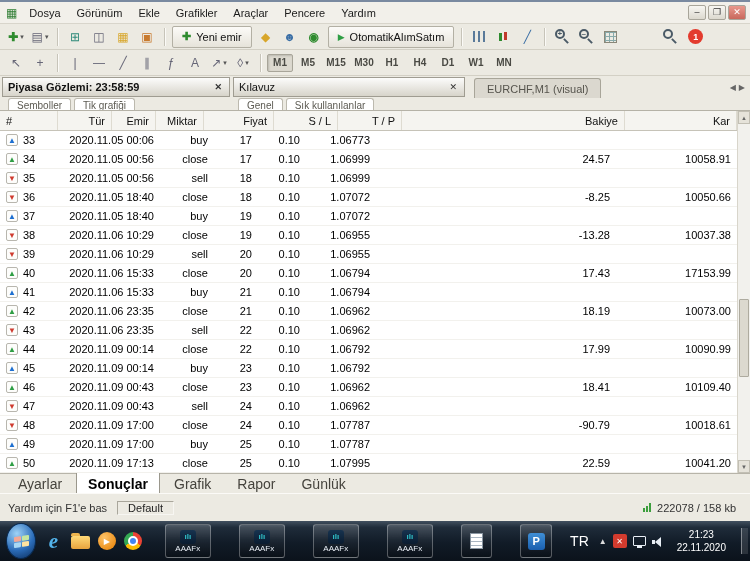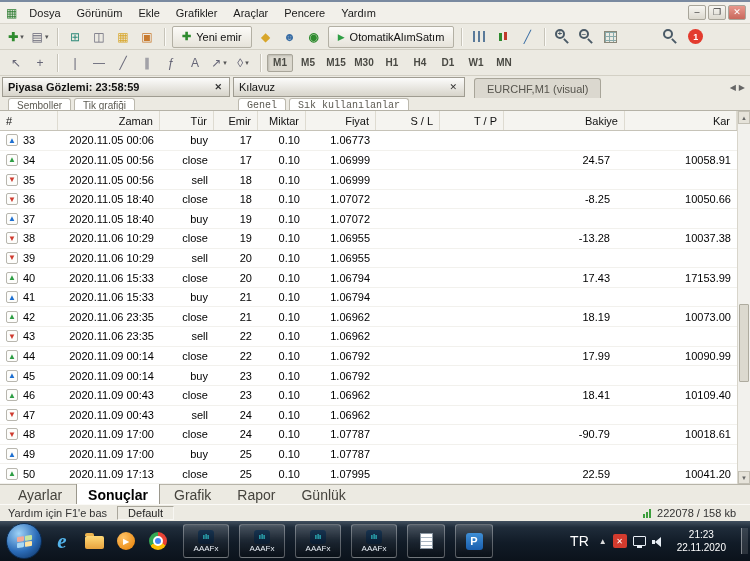--- a/index.html
+++ b/index.html
@@ -51,21 +51,21 @@
   .cap-title { flex:1; white-space:nowrap; overflow:hidden; }
   .cap-close { font-size:9px; color:#333; padding:0 2px; }
   .charttabs { flex:1; display:flex; align-items:flex-end; padding-left:8px; }
   .ctab { height:20px; display:inline-flex; align-items:center; padding:0 12px; font-size:11px; color:#56544d; background:#dbd8cf; border:1px solid #a8a599; border-bottom:none; border-radius:3px 3px 0 0; margin-right:2px; }
   .ctab.on { background:#fff; color:#000; position:relative; top:1px; }
   .tabarrows { display:flex; align-items:center; gap:3px; padding:0 5px; color:#666; font-size:8px; }
 
   .subtabrow { height:12px; overflow:hidden; display:flex; background:#eceae2; font-size:10px; color:#5c5a52; flex:0 0 auto; }
   .subtabs { display:flex; gap:3px; padding-left:8px; }
   .subtabs.mw { width:230px; }
-  .subtabs.nv { width:234px;font-family:Liberation Mono, monospace; }
+  .subtabs.nv { width:234px; }
   .stab { padding:1px 8px; border:1px solid #bcb9ae; border-bottom:none; background:#ffffff; border-radius:3px 3px 0 0; white-space:nowrap; }
 
   
   .tablewrap { flex:1; display:flex; flex-direction:column; position:relative; background:#fff; border-top:1px solid #b5b2a7; min-height:0; }
   .thead { height:20px; display:flex; align-items:center; background:#f5f4f0; border-bottom:1px solid #c6c3b8; margin-right:13px; flex:0 0 auto; }
   .thead .cell { border-right:1px solid #dedbd1; height:100%; display:flex; align-items:center; color:#111; }
   .tbody { flex:1; display:flex; flex-direction:column; margin-right:13px; min-height:0; }
   .trow { flex:1; display:flex; align-items:center; border-bottom:1px solid #f2f1ed; background:#fff; }
   .cell { padding:0 6px; font-size:11px; white-space:nowrap; overflow:hidden; color:#000; }
   .c0 { width:58px; display:flex !important; align-items:center; gap:5px; justify-content:flex-start !important; text-align:left; }
@@ -81,21 +81,21 @@
   .vscroll { position:absolute; top:0; right:0; bottom:0; width:13px; background:#f2f1ed; border-left:1px solid #d8d5cb; display:flex; flex-direction:column; }
   .sarrow { height:13px; display:flex; align-items:center; justify-content:center; font-size:6px; color:#666; background:#e6e3da; border:1px solid #c2bfb4; }
   .sarrow.down { margin-top:auto; }
   .strack { flex:1; position:relative; }
   .sthumb { position:absolute; left:1px; right:1px; top:52%; height:78px; background:#dcd9cf; border:1px solid #aeab9f; border-radius:1px; }
 
   
   .btabs { height:20px; background:#eceae2; border-top:1px solid #b7b4a9; display:flex; align-items:center; padding-left:6px; gap:2px; flex:0 0 auto; }
   .btab { padding:10px 11px; font-size:14px; color:#45433d; border:1px solid transparent; border-radius:0 0 3px 3px; }
   .btab.on { background:#fff; border-color:#9a978c; border-top-color:#fff; font-weight:bold; color:#000; }
-  .statusbar { height:17px; background:#eceae2; border-top:1px solid #fbfaf7; display:flex; align-items:center; font-size:11px; color:#333; padding:0 14px 0 8px; flex:0 0 auto; }
+  .statusbar { height:28px; background:#eceae2; border-top:1px solid #fbfaf7; display:flex; align-items:center; font-size:11px; color:#333; padding:0 14px 0 8px; flex:0 0 auto; }
   .sbox { border:1px solid; border-color:#a9a69b #f7f6f2 #f7f6f2 #a9a69b; padding:0 10px; margin-left:10px; color:#222; }
   .statusright { margin-left:auto; display:flex; align-items:center; gap:6px; }
   .bars { display:inline-flex; align-items:flex-end; gap:1px; }
   .bars i { width:2px; background:#3c9e3c; display:block; }
   .b1{height:4px;} .b2{height:6px;} .b3{height:9px;}
 
   
   .taskbar { height:40px; background:linear-gradient(180deg,#41505f 0%,#1f2c3a 16%,#111b27 55%,#0b121b 100%); display:flex; align-items:center; padding:0 2px; flex:0 0 auto; }
   .orb { width:36px; height:36px; border-radius:50%; background:radial-gradient(circle at 35% 28%,#9fd3f7,#2b6cb8 55%,#123a6e 90%); border:1px solid #0a2b52; display:flex; align-items:center; justify-content:center; margin:0 4px; }
   .flag { display:grid; grid-template-columns:7px 7px; grid-template-rows:5px 5px; gap:1px; transform:skewY(-8deg); }
@@ -103,21 +103,21 @@
   .flag i:nth-child(1){background:#f3a896;} .flag i:nth-child(2){background:#c6e6a0;}
   .flag i:nth-child(3){background:#a8d8f5;} .flag i:nth-child(4){background:#ffe3a0;}
   .qicon { width:30px; height:34px; display:flex; align-items:center; justify-content:center; border-radius:3px; margin:0 1px; }
   .ie-e { font-family:"Liberation Serif", serif; font-style:italic; font-weight:bold; font-size:21px; color:#53b3ea; line-height:1; }
   .foldershape { width:19px; height:13px; background:linear-gradient(#ffd978,#e8a33d); border-radius:2px; position:relative; margin-top:3px; }
   .foldershape::before { content:''; position:absolute; top:-3px; left:0; width:9px; height:3px; background:#edb44f; border-radius:2px 2px 0 0; }
   .mediadot { width:18px; height:18px; border-radius:50%; background:radial-gradient(circle at 35% 30%,#ffc266,#e67e00); display:flex; align-items:center; justify-content:center; color:#fff; font-size:8px; }
   .chromeball { width:18px; height:18px; border-radius:50%; background:conic-gradient(#ea4335 0 33%,#fbbc05 0 66%,#34a853 0 100%); position:relative; }
   .chromeball::after { content:''; position:absolute; inset:4px; background:#4285f4; border:2px solid #fff; border-radius:50%; }
   .taskapps { display:flex; margin-left:4px; }
-  .taskapp { width:46px; height:34px; margin:0 5px; border:1px solid rgba(255,255,255,.3); border-radius:3px; background:linear-gradient(rgba(255,255,255,.18),rgba(255,255,255,.05) 45%,rgba(0,0,0,.18)); display:flex; flex-direction:column; align-items:center; justify-content:center; gap:1px; }
+  .taskapp { width:46px; height:34px; margin:0 14px; border:1px solid rgba(255,255,255,.3); border-radius:3px; background:linear-gradient(rgba(255,255,255,.18),rgba(255,255,255,.05) 45%,rgba(0,0,0,.18)); display:flex; flex-direction:column; align-items:center; justify-content:center; gap:1px; }
   .taskapp.small { width:38px; }
   .mticon { width:16px; height:14px; border-radius:3px; background:linear-gradient(#17334f,#0a1c30); color:#2fc1c9; font-size:8px; font-weight:bold; display:flex; align-items:center; justify-content:center; }
   .applabel { color:#e9eff6; font-size:8px; line-height:1; }
   .docicon { width:13px; height:16px; background:repeating-linear-gradient(180deg,#fff 0 3px,#aab6c2 3px 4px); border:1px solid #8a96a2; }
   .picon { width:17px; height:17px; border-radius:3px; background:linear-gradient(#3f8fd6,#1a5fae); color:#fff; font-size:11px; font-weight:bold; display:flex; align-items:center; justify-content:center; }
   .tray { margin-left:auto; display:flex; align-items:center; gap:6px; }
   .lang { color:#fff; font-size:14px; padding:0 4px; }
   .trayup { color:#ddd; font-size:8px; }
   .tico.red { width:14px; height:14px; border-radius:2px; background:#d33b2e; color:#fff; font-size:8px; display:flex; align-items:center; justify-content:center; }
   .net { width:13px; height:10px; border:1px solid #e8eef5; border-radius:1px; position:relative; }
@@ -299,21 +299,20 @@
       </div>
     <div class="subtabs nv">
         <span class="stab">Genel</span>
         <span class="stab">Sık kullanılanlar</span>
       </div>
   </div>
 
   <div class="tablewrap">
     <div class="thead">
         <span class="cell c0">#</span>
-        <span class="cell c1">Zaman</span>
         <span class="cell c2">Tür</span>
         <span class="cell c3">Emir</span>
         <span class="cell c4">Miktar</span>
         <span class="cell c5">Fiyat</span>
         <span class="cell c6">S / L</span>
         <span class="cell c7">T / P</span>
         <span class="cell c9">Bakiye</span>
         <span class="cell c8">Kar</span>
       </div>
     <div class="tbody">

